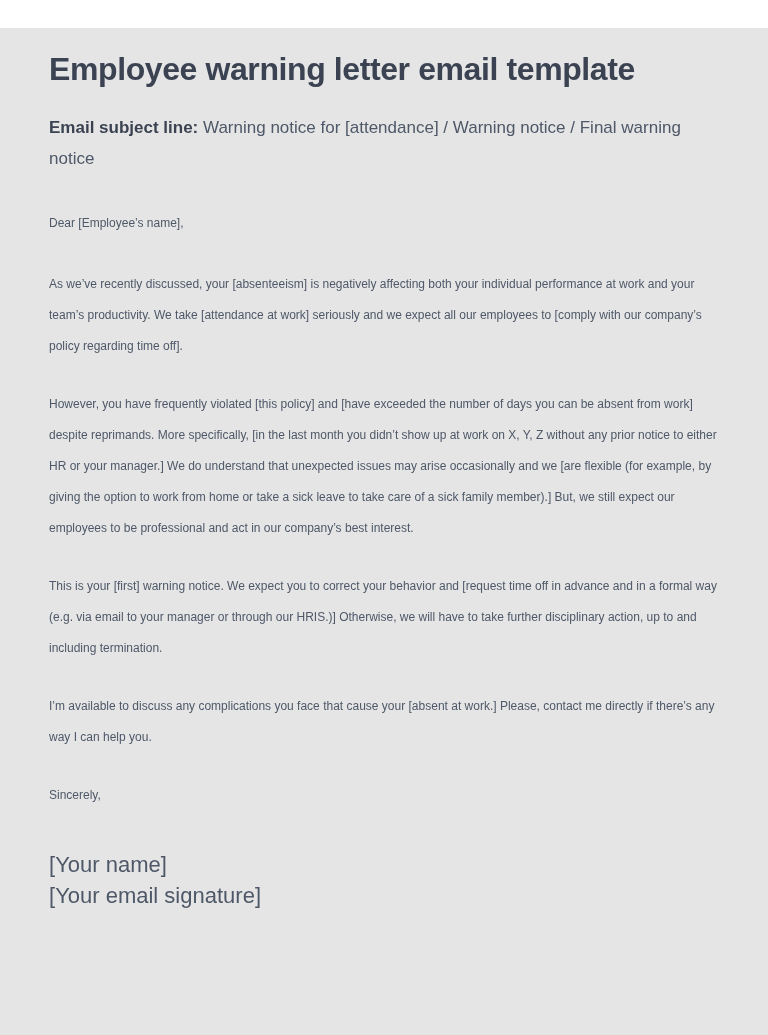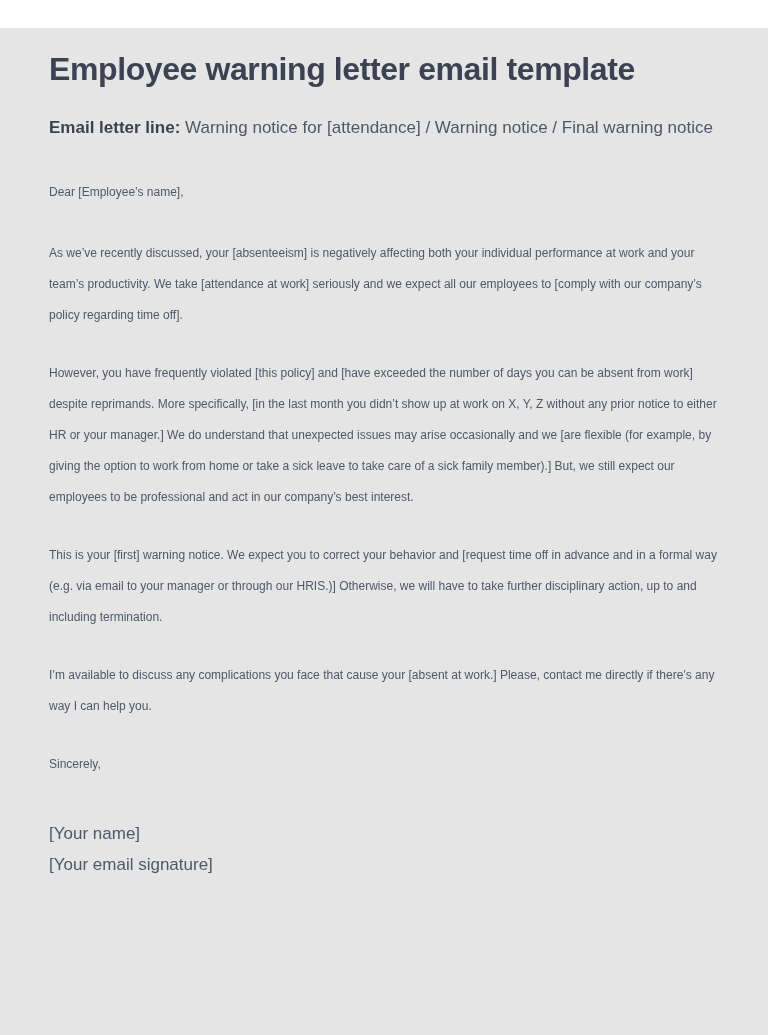--- a/index.html
+++ b/index.html
@@ -46,37 +46,37 @@
     color: #4e5868;
     margin: 0 0 27px 0;
   }
   .salutation {
     margin-bottom: 30px;
   }
   .sign-off {
     margin-bottom: 38px;
   }
   .sig-line {
-    font-size: 17px;
+    font-size: 22px;
     line-height: 31px;
     color: #4e5868;
     margin: 0;
   }
   .ph {
   }
 </style>
 </head>
 <body>
 
 <div class="page">
 
   <h1 class="doc-title">Employee warning letter email template</h1>
 
   <p class="subject-line">
-    <span class="subject-label">Email letter line:</span><span> Warning notice for [<span class="ph">attendance</span>] / Warning notice / Final warning notice</span>
+    <span class="subject-label">Email subject line:</span><span> Warning notice for [<span class="ph">attendance</span>] / Warning notice / Final warning notice</span>
   </p>
 
   <p class="para salutation">Dear [<span class="ph">Employee’s name</span>],</p>
 
   <p class="para">As we’ve recently discussed, your [<span class="ph">absenteeism</span>] is negatively affecting both your individual performance at work and your team’s productivity. We take [<span class="ph">attendance at work</span>] seriously and we expect all our employees to [<span class="ph">comply with our company’s policy regarding time off</span>].</p>
 
   <p class="para">However, you have frequently violated [<span class="ph">this policy</span>] and [<span class="ph">have exceeded the number of days you can be absent from work</span>] despite reprimands. More specifically, [<span class="ph">in the last month you didn’t show up at work on X, Y, Z without any prior notice to either HR or your manager.</span>] We do understand that unexpected issues may arise occasionally and we [<span class="ph">are flexible (for example, by giving the option to work from home or take a sick leave to take care of a sick family member).</span>] But, we still expect our employees to be professional and act in our company’s best interest.</p>
 
   <p class="para">This is your [<span class="ph">first</span>] warning notice. We expect you to correct your behavior and [<span class="ph">request time off in advance and in a formal way (e.g. via email to your manager or through our HRIS.)</span>] Otherwise, we will have to take further disciplinary action, up to and including termination.</p>
 

